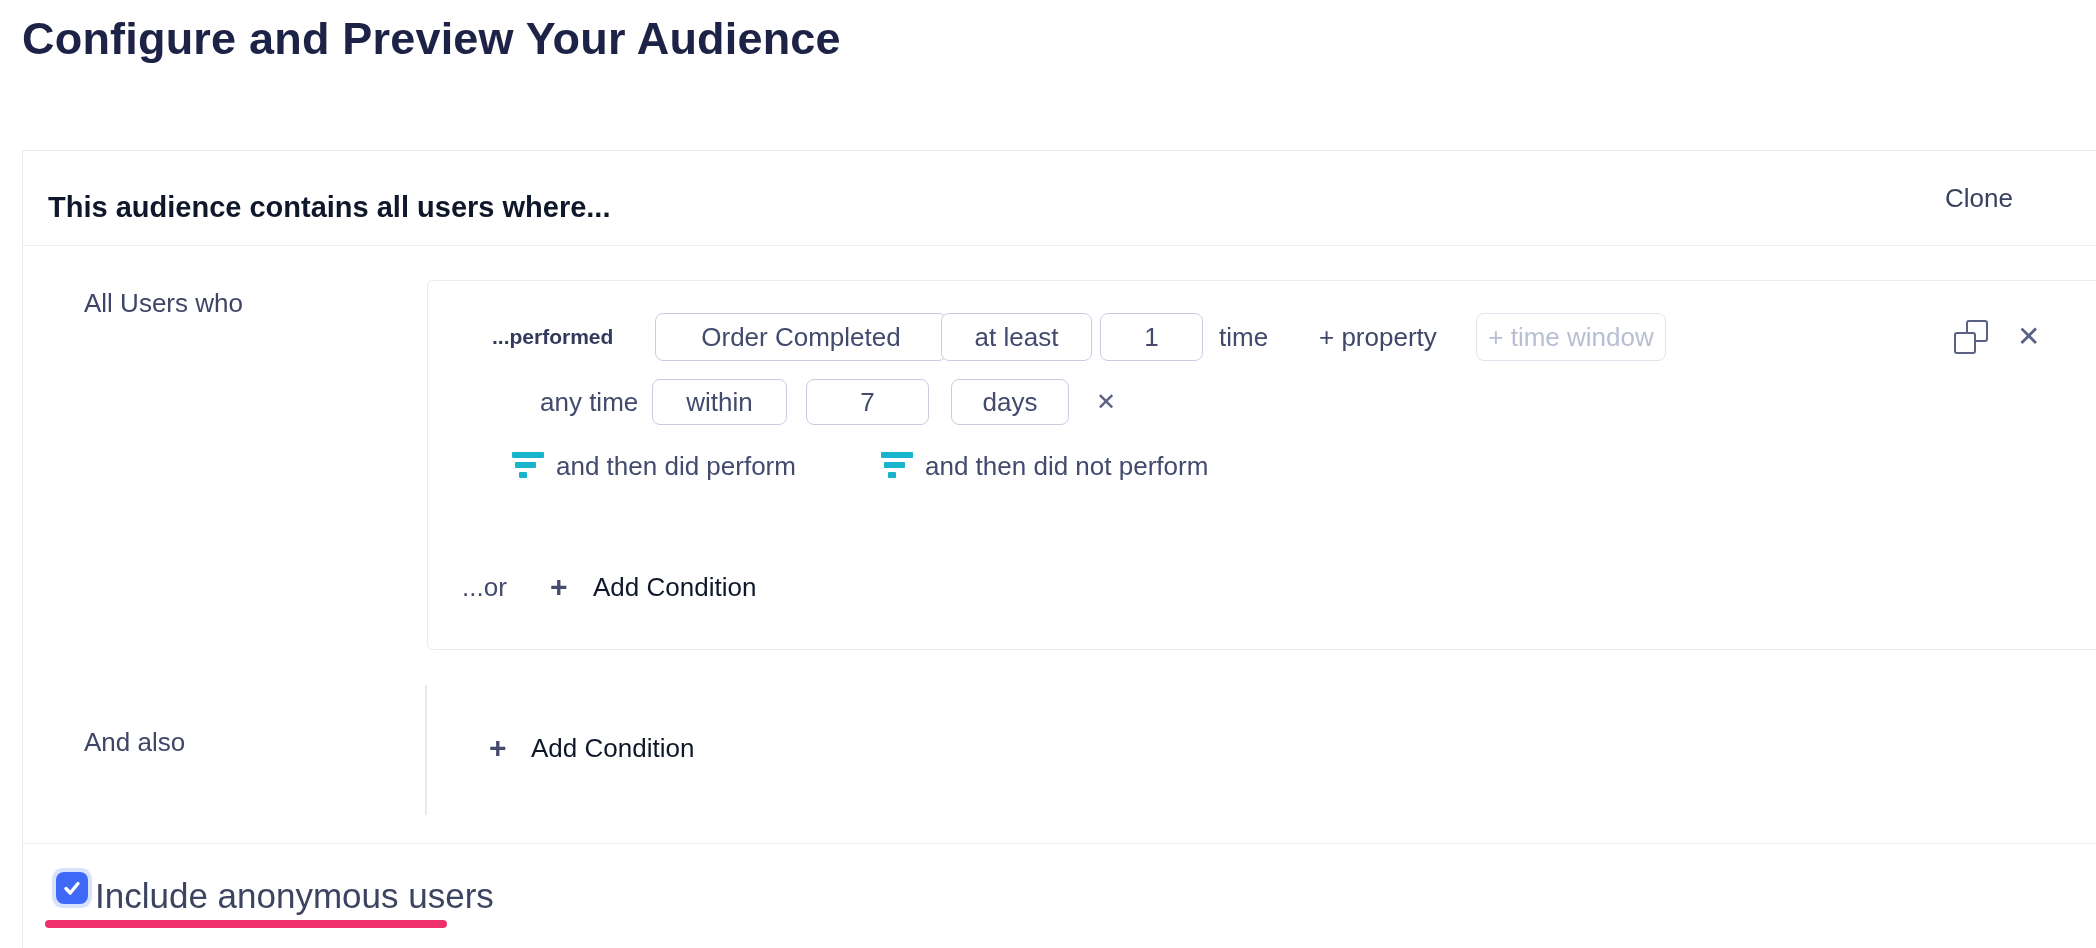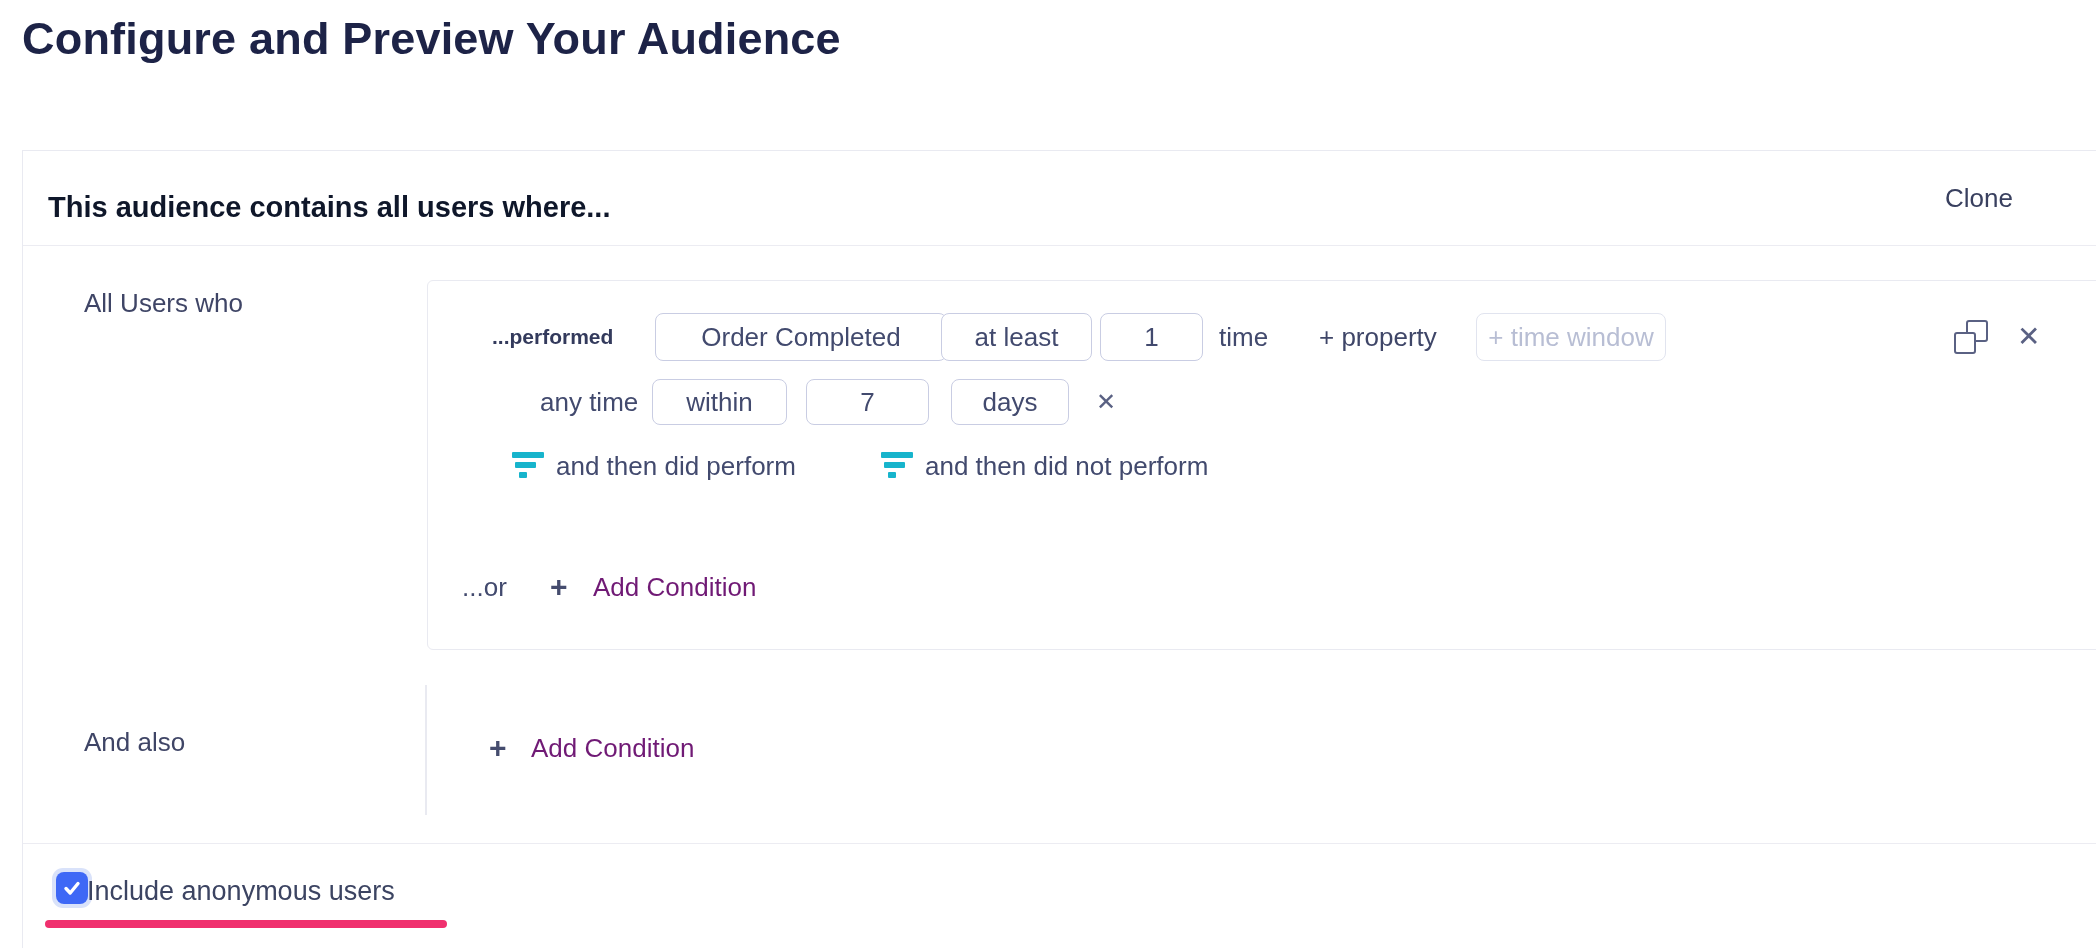--- a/index.html
+++ b/index.html
@@ -72,36 +72,36 @@
   .filter-icon .b2 { width:21px; margin:0 0 4px 3px; }
   .filter-icon .b3 { width:8px;  margin:0 0 0 7px; }
   .then-link { position:absolute; top:0; line-height:30px; font-size:26px; color:#424a6e; cursor:pointer; }
   #filter-icon-1 { left:84px; }  #then-perform { left:128px; }
   #filter-icon-2 { left:453px; } #then-not-perform { left:497px; }
 
   
   #cond-row4 { position:absolute; left:0; top:290px; right:0; height:32px; }
   #or-label { left:34px; line-height:32px; }
   .plus-icon { position:absolute; font-size:30px; font-weight:600; color:#454c6e; line-height:30px; }
-  .add-cond-label { position:absolute; font-size:26px; font-weight:500; color:#701a75; line-height:32px; cursor:pointer; }
+  .add-cond-label { position:absolute; font-size:26px; font-weight:500; color:#0f172a; line-height:32px; cursor:pointer; }
   #or-plus { left:122px; top:1px; }
   #or-add-condition { left:165px; }
 
   
   #and-also-label { left:48px; top:727px; }
   #and-also-divider { left:425px; top:685px; width:2px; height:130px; background:#e9eaf1; }
   #also-plus { left:489px; top:733px; }
   #also-add-condition { left:531px; top:732px; }
 
   
   #footer-sep { left:23px; top:843px; right:0; height:1px; background:#ececf2; }
   #anon-halo { left:52px; top:868px; width:40px; height:40px; border-radius:11px; background:#d9e2fa; cursor:pointer; }
   #anon-checkbox { position:absolute; left:4px; top:4px; width:32px; height:32px; border-radius:8px;
                    background:#3e68f6; display:flex; align-items:center; justify-content:center; }
-  #anon-label { left:87px; top:876px; font-size:27px; color:#3c4462; cursor:pointer; }
+  #anon-label { left:95px; top:876px; font-size:35px; color:#3c4462; cursor:pointer; }
   #anon-underline { left:45px; top:920px; width:402px; height:8px; border-radius:4px; background:#f0306e; }
 </style>
 </head>
 <body>
 
 <div id="page">
 
   <h1 id="page-title" class="abs">Configure and Preview Your Audience</h1>
 
   <div id="card" class="abs"></div>

